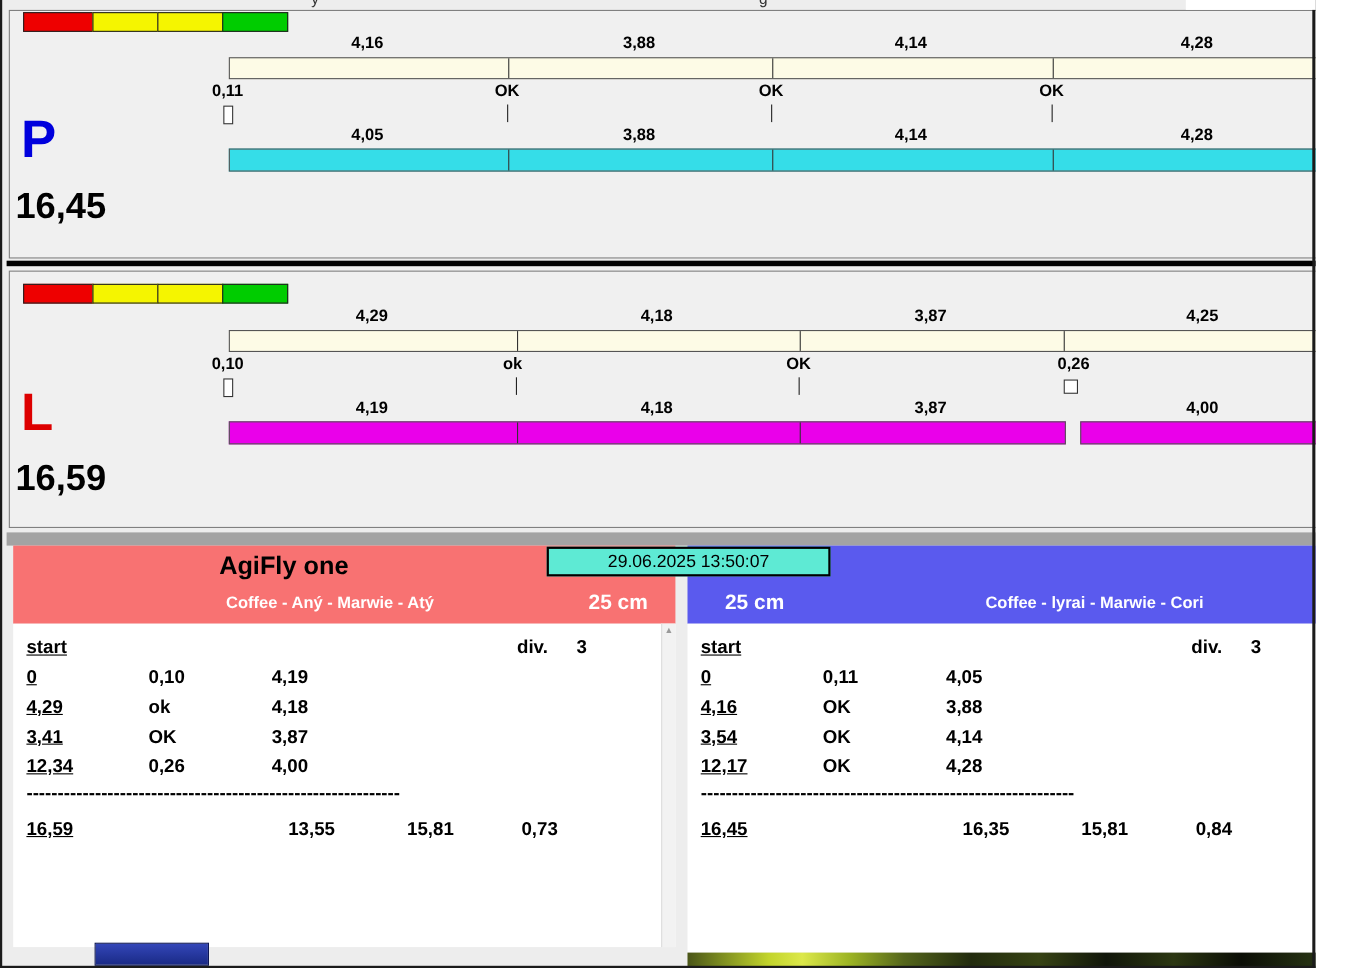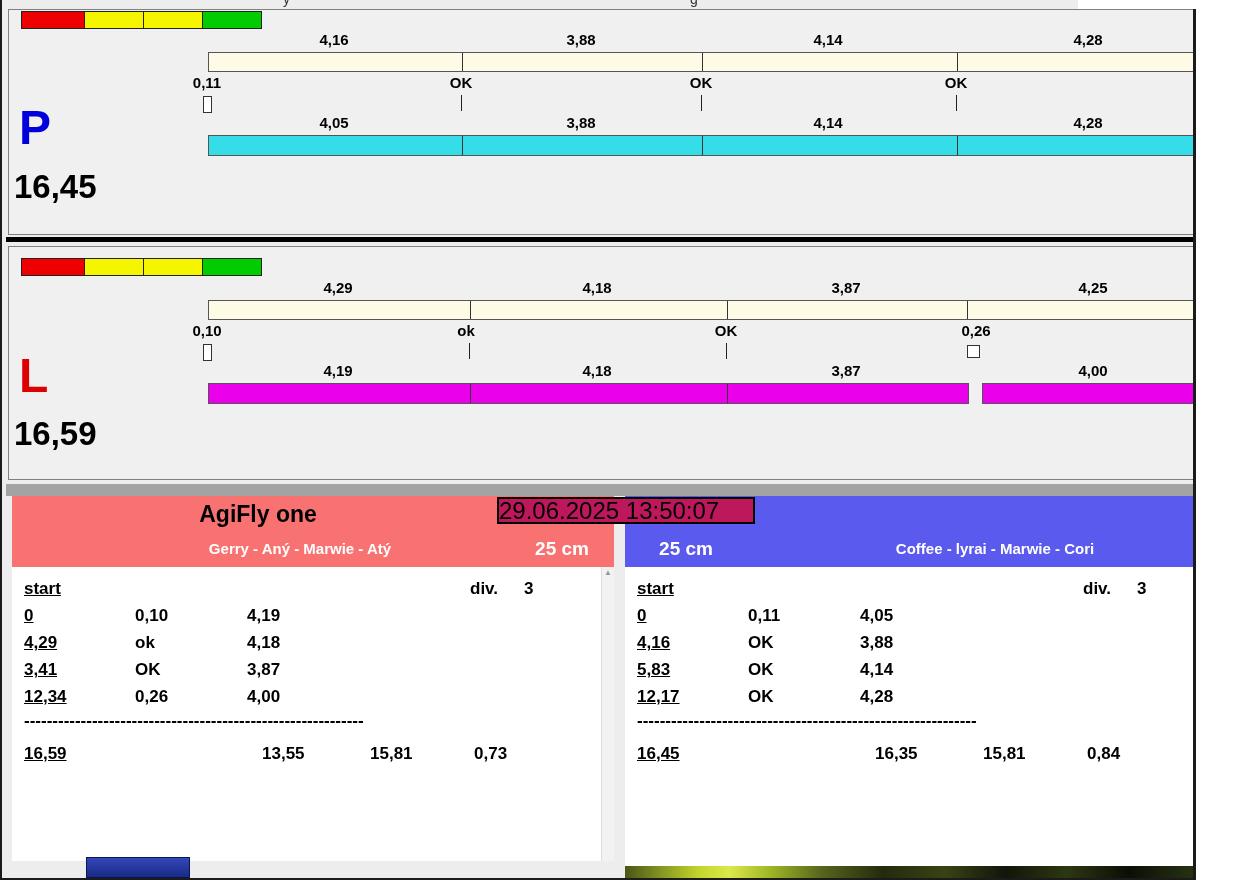--- a/index.html
+++ b/index.html
@@ -63,22 +63,22 @@
   .team-name{position:absolute;transform:translateX(-50%);top:5px;font-size:23px;font-weight:bold;color:#000;white-space:nowrap;}
   .th-left .team-name{left:246px;}
   .th-right .team-name{left:360px;}
   .team-dogs{position:absolute;transform:translateX(-50%);top:44px;font-size:15px;font-weight:bold;color:#fff;white-space:nowrap;}
   .th-left .team-dogs{left:288px;}
   .th-right .team-dogs{left:370px;}
   .team-height{position:absolute;transform:translateX(-50%);top:42px;font-size:19px;font-weight:bold;color:#fff;white-space:nowrap;}
   .th-left .team-height{left:550px;}
   .th-right .team-height{left:61px;}
 
-  .timestamp{position:absolute;left:497px;top:497px;width:258px;height:27px;background:#be185d;border:2px solid #000;
-    box-sizing:border-box;font-size:24px;line-height:23px;text-align:left;z-index:4;white-space:nowrap;}
+  .timestamp{position:absolute;left:497px;top:497px;width:258px;height:27px;background:#5eead4;border:2px solid #000;
+    box-sizing:border-box;font-size:16px;line-height:23px;text-align:center;z-index:4;white-space:nowrap;}
 
   .panel-body{position:absolute;top:567px;background:#fff;font-weight:bold;font-size:17px;}
   .pb-left{left:12px;width:602px;height:294px;}
   .pb-right{left:625px;width:614px;height:299px;}
   .prow{position:relative;height:27px;line-height:27px;}
   .prow-first{margin-top:8px;}
   .pc1{position:absolute;left:12px;text-decoration:underline;}
   .pc2{position:absolute;left:123px;}
   .pc3{position:absolute;left:235px;}
   .pdivl{position:absolute;left:458px;}
@@ -188,21 +188,21 @@
     <div class="bar magenta mg2"></div>
 
     <div class="lane-letter">L</div>
     <div class="lane-total">16,59</div>
   </div>
 
   <div class="gray-band"></div>
 
   <div class="team-header th-left">
     <div class="team-name">AgiFly one</div>
-    <div class="team-dogs">Gerry - Aný - Marwie - Atý</div>
+    <div class="team-dogs">Coffee - Aný - Marwie - Atý</div>
     <div class="team-height">25 cm</div>
   </div>
 
   <div class="team-header th-right">
     <div class="team-height">25 cm</div>
     <div class="team-dogs">Coffee - lyrai - Marwie - Cori</div>
   </div>
 
   <div class="timestamp">29.06.2025 13:50:07</div>
 
@@ -254,21 +254,21 @@
       <span class="pc1">0</span>
       <span class="pc2">0,11</span>
       <span class="pc3">4,05</span>
     </div>
     <div class="prow">
       <span class="pc1">4,16</span>
       <span class="pc2">OK</span>
       <span class="pc3">3,88</span>
     </div>
     <div class="prow">
-      <span class="pc1">5,83</span>
+      <span class="pc1">3,54</span>
       <span class="pc2">OK</span>
       <span class="pc3">4,14</span>
     </div>
     <div class="prow">
       <span class="pc1">12,17</span>
       <span class="pc2">OK</span>
       <span class="pc3">4,28</span>
     </div>
     <div class="pdashes">------------------------------------------------------------</div>
     <div class="prow ptotals">

